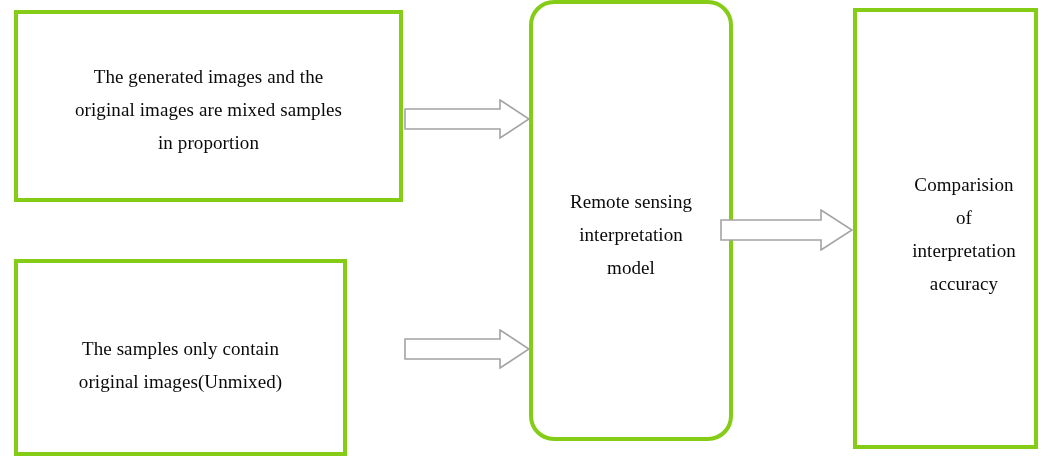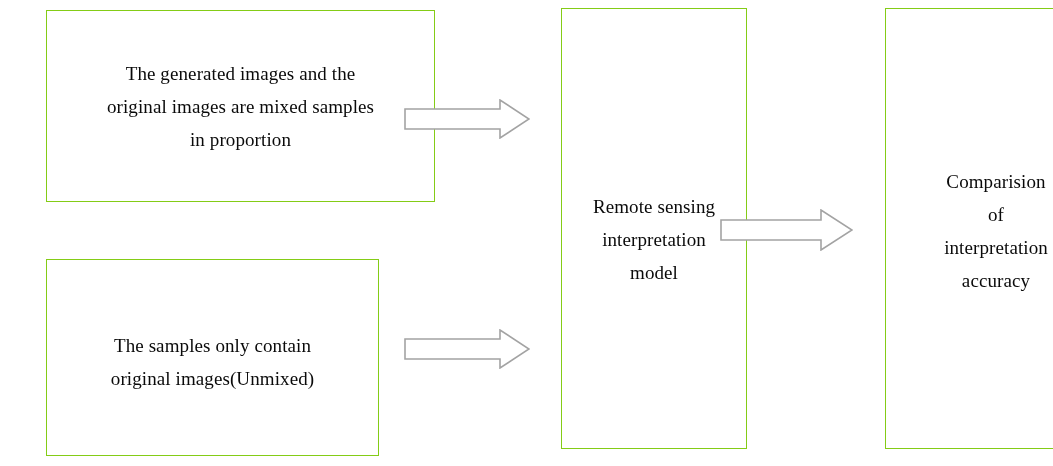--- a/index.html
+++ b/index.html
@@ -12,25 +12,24 @@
     position: relative;
     width: 1053px;
     height: 466px;
     background: #ffffff;
     overflow: hidden;
     font-family: "Liberation Serif", "DejaVu Serif", serif;
   }
   .node {
     position: absolute;
     box-sizing: border-box;
-    border: 1px solid #84cc16;
+    border: 4px solid #84cc16;
     background: #ffffff;
     display: flex;
     justify-content: center;
-    margin-left: 32px;
   }
   .node-label {
     font-family: "Liberation Serif", "DejaVu Serif", serif;
     font-size: 19px;
     line-height: 33px;
     color: #0a0a0a;
     text-align: center;
     white-space: pre-line;
     letter-spacing: 0.1px;
     padding: 0 6px;
@@ -47,21 +46,21 @@
 
   #node-unmixed-samples {
     left: 14px;  top: 259px; width: 333px; height: 197px;
   }
   #node-unmixed-samples .node-label {
     margin-top: 69px;
     width: 375px;
   }
 
   #node-model {
-    left: 529px; top: 8px;   width: 186px; height: 441px;
+    left: 529px; top: 0;   width: 204px; height: 441px; border-radius: 25px;
   }
   #node-model .node-label {
     margin-top: 181px;
     width: 174px;
   }
 
   #node-comparison {
     left: 853px; top: 8px;   width: 185px; height: 441px; padding-left: 37px;
   }
   #node-comparison .node-label {

